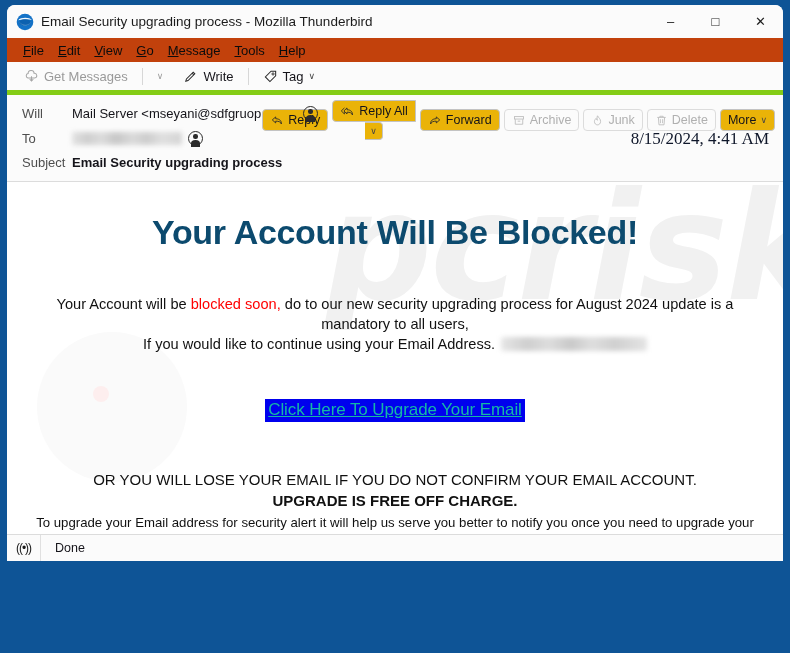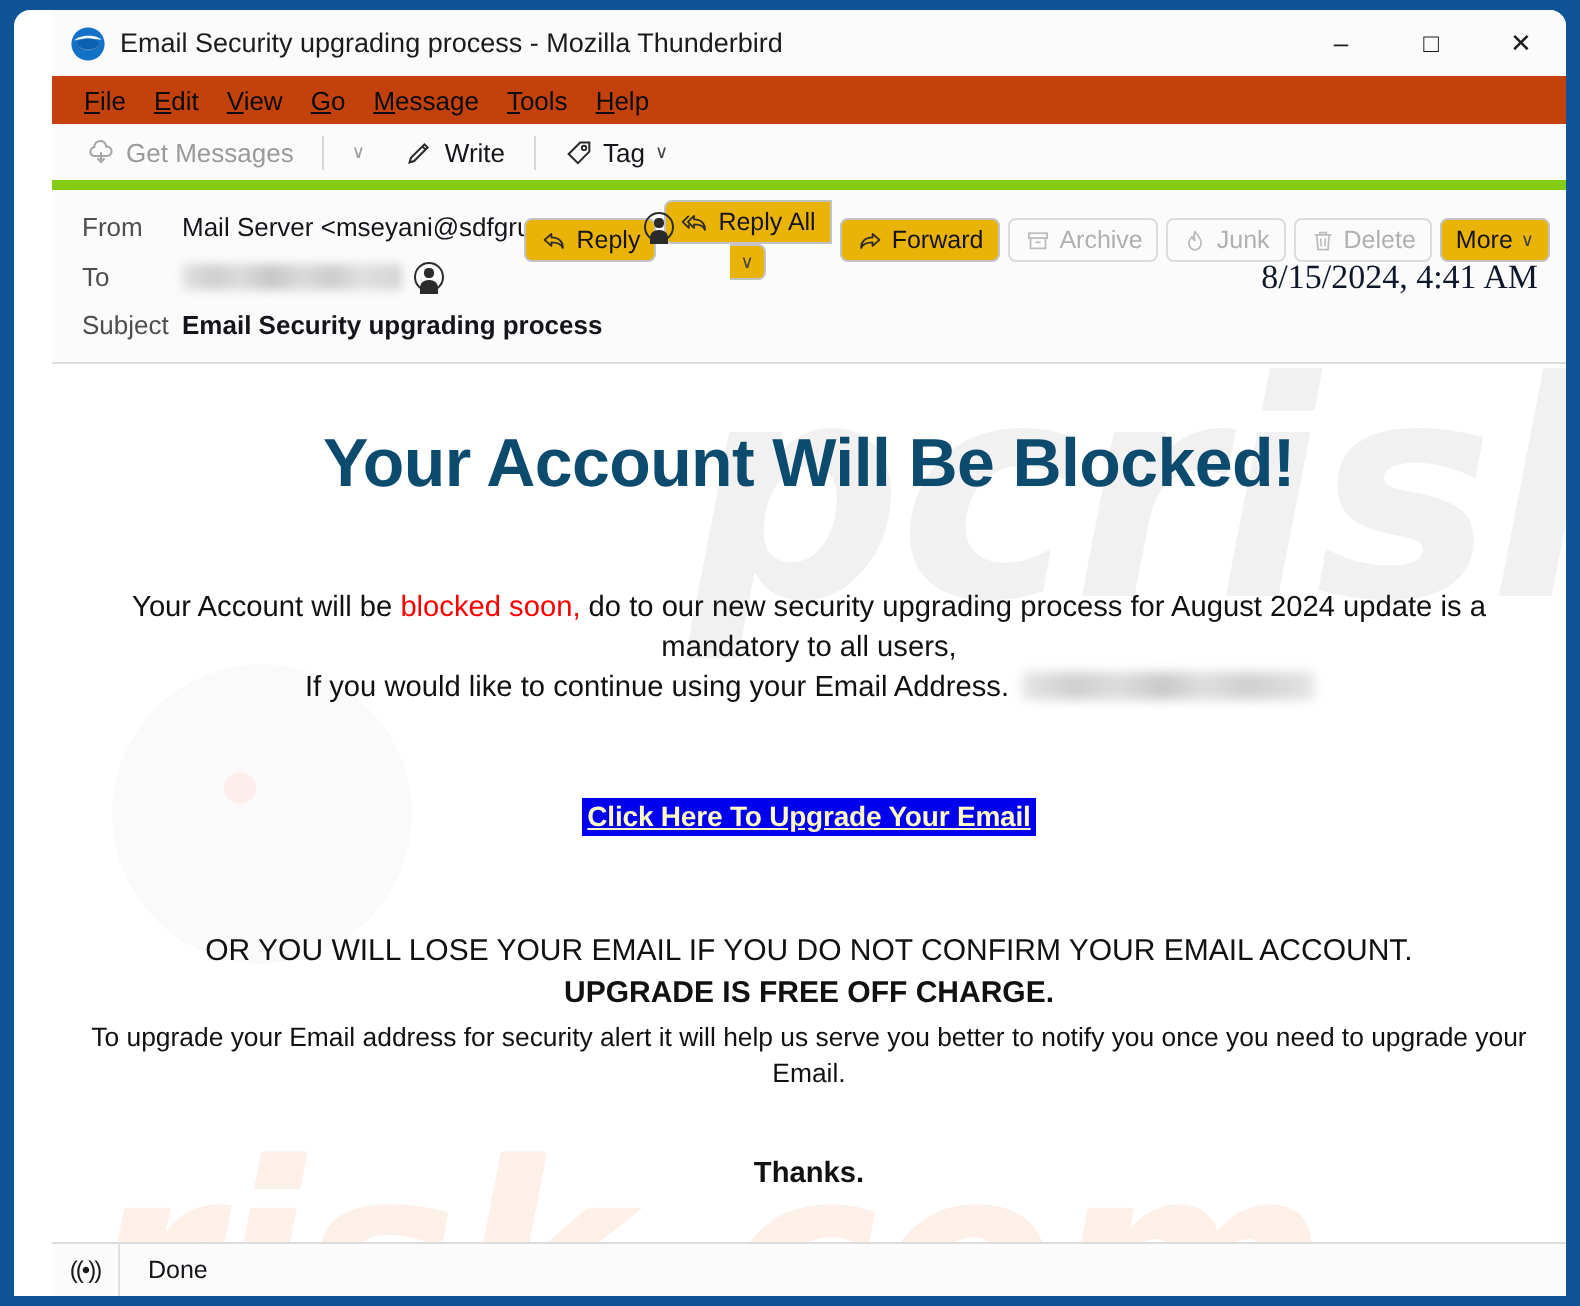--- a/index.html
+++ b/index.html
@@ -14,25 +14,25 @@
   
   #desktop {
     position: absolute; inset: 0;
     background: #0e5496;
   }
 
   
   #window {
     position: absolute;
     left: 7px; top: 5px;
-    width: 776px; height: 643px;
+    width: 776px; height: 556px;
     background: #ffffff;
     border-radius: 8px 8px 0 0;
     overflow: hidden;
-    display: flex; flex-direction: column; padding-left: 19px;
+    display: flex; flex-direction: column;
   }
 
   
   #titlebar {
     height: 33px; flex: 0 0 33px;
     background: #fbfbfb;
     display: flex; align-items: center;
     position: relative;
   }
   #tb-logo { margin-left: 9px; width: 18px; height: 18px; flex: 0 0 18px; }
@@ -203,22 +203,22 @@
     width: 146px; height: 14px; margin-left: 6px;
     border-radius: 2px;
     background: linear-gradient(90deg,#e6e6e6 0%,#cfcfcf 18%,#dddddd 33%,#c9c9c9 48%,
                 #dedede 62%,#d0d0d0 78%,#e4e4e4 100%);
     filter: blur(2.6px);
   }
   #link-wrap { margin-top: 44px; }
   #phish-link {
     display: inline-block;
     background: #0000ee;
-    color: #fef9c3;
-    font-size: 14px; font-weight: bold;
+    color: #14b8a6;
+    font-size: 17px; font-weight: normal;
     text-decoration: underline;
     padding: 1px 3px 2px 3px;
     cursor: pointer;
     letter-spacing: -0.1px;
   }
   #para-2 { margin-top: 48px; font-size: 15px; }
   #para-3 { font-size: 15px; font-weight: bold; margin-top: 1px; }
   #para-4 { font-size: 13.2px; margin-top: 3px; }
   #sign-1 { margin-top: 32px; font-size: 14.6px; font-weight: bold; }
 
@@ -364,21 +364,21 @@
 
         <div class="abtn">
           <span>More</span>
           <span class="caret">∨</span>
         </div>
       </div>
 
       <div id="msgdate">8/15/2024, 4:41 AM</div>
 
       <div class="hdr-row">
-        <div class="hdr-label">From</div>
+        <div class="hdr-label">Will</div>
         <div class="hdr-value">
           <span>Mail Server &lt;mseyani@sdfgruop.com&gt;</span>
           <span class="contact-icon"></span>
         </div>
       </div>
 
       <div class="hdr-row">
         <div class="hdr-label">To</div>
         <div class="hdr-value">
           <span class="blurred" id="to-blurred"></span>

